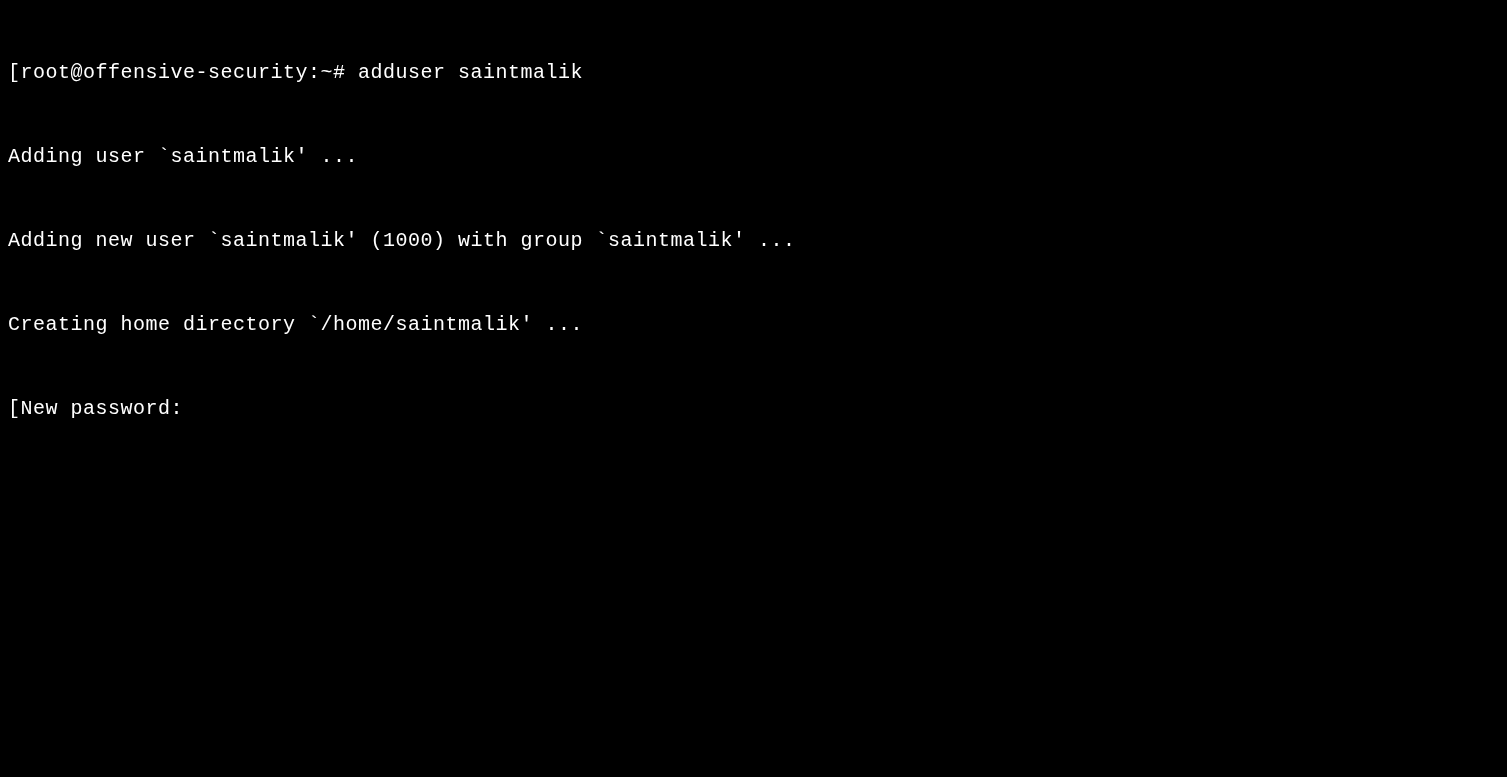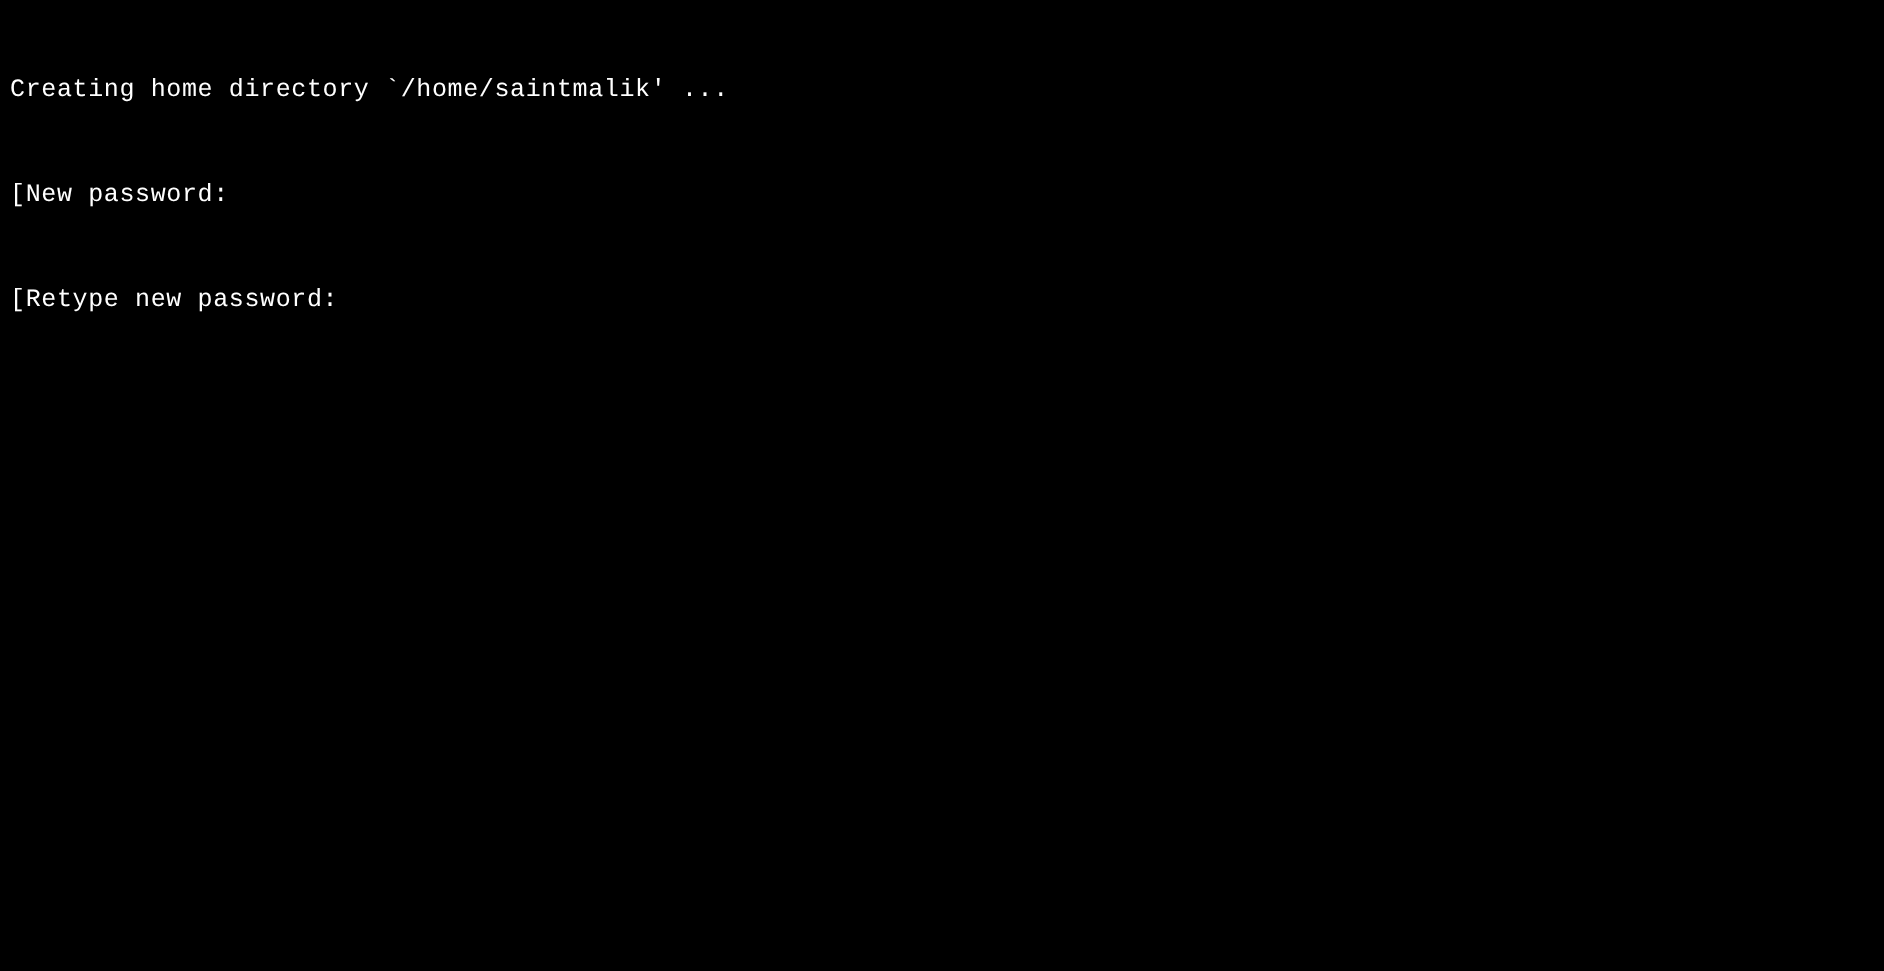--- a/index.html
+++ b/index.html
@@ -23,23 +23,25 @@
       white-space: pre;
     }
     .line {
       display: block;
     }
   </style>
 </head>
 <body>
 
 <div class="terminal">
+<span class="line"><span>[</span><span>root@offensive-security:~# </span><span>adduser saintmalik</span></span>
+<span class="line">Adding user `saintmalik' ...</span>
+<span class="line">Adding new user `saintmalik' (1000) with group `saintmalik' ...</span>
 <span class="line">Creating home directory `/home/saintmalik' ...</span>
 <span class="line"><span>[</span><span>New password:</span></span>
-<span class="line"><span>[</span><span>Retype new password:</span></span>
 
 
 
 
 
 
 
 
 
 </div>

